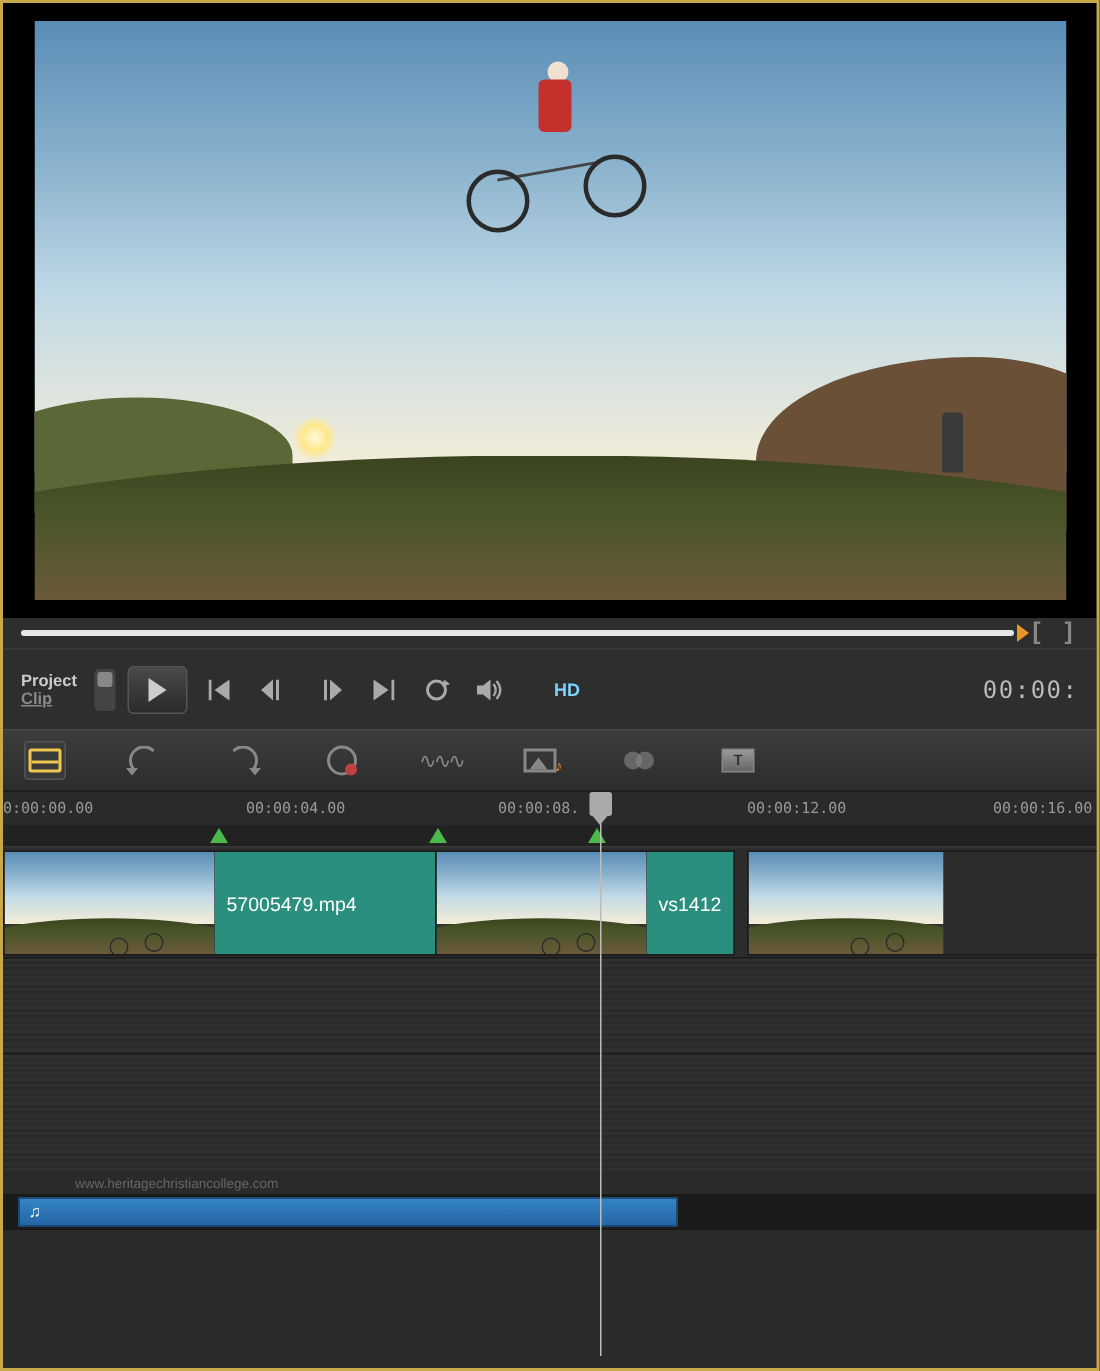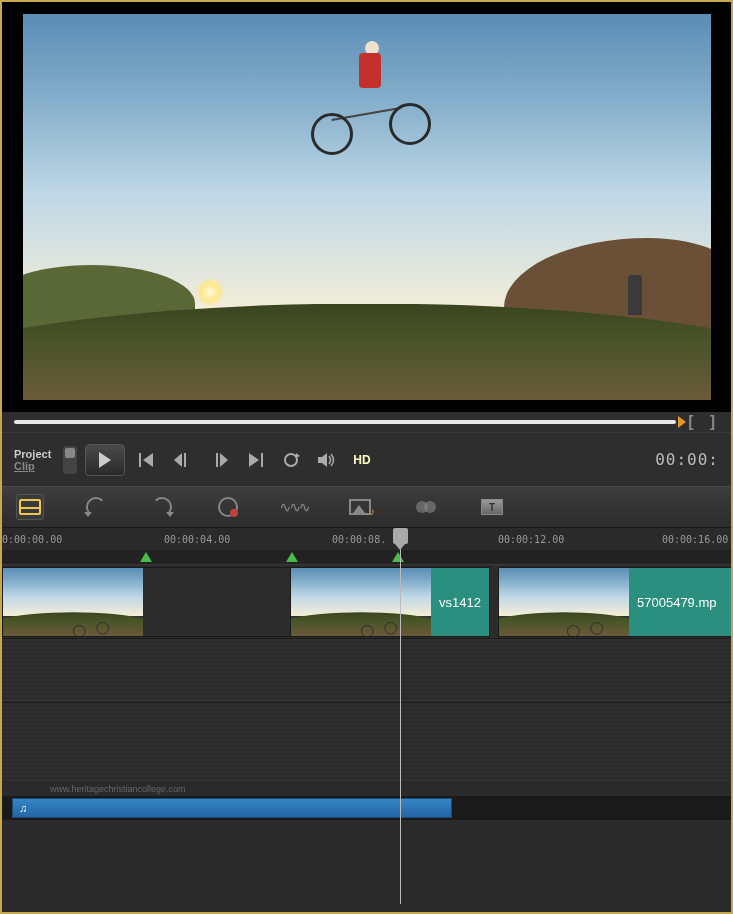--- a/index.html
+++ b/index.html
@@ -197,21 +197,21 @@
     }
     .ctrl-icon {
       width: 28px; height: 28px;
       display: flex;
       align-items: center;
       justify-content: center;
       color: #aaa;
       cursor: pointer;
       font-size: 14px;
     }
-    .hd-label { font-weight: bold; color: #fef9c3; margin-left: 4px; }
+    .hd-label { font-weight: bold; color: #7dd3fc; margin-left: 20px; }
     .timecode-display {
       margin-left: auto;
       font-family: monospace;
       font-size: 16px;
       color: #bbb;
       letter-spacing: 1px;
     }
     
     
     .toolbar-row {
@@ -605,20 +605,21 @@
   <div class="clip" style="left:0; width:290px">
     <div class="clip-thumb" style="width:140px">
       <div class="audio-badge">🔊</div>
       <div class="sky"></div>
         <div class="ground"></div>
       <div class="rider">
           <div class="wheel1"></div>
           <div class="wheel2"></div>
         </div>
     </div>
+    <div class="clip-label">57005479.mp4</div>
   </div>
   <div class="clip" style="left:288px; width:200px">
     <div class="clip-thumb" style="width:140px">
       <div class="sky"></div>
         <div class="ground"></div>
       <div class="rider">
           <div class="wheel1"></div>
           <div class="wheel2"></div>
         </div>
     </div>
@@ -627,21 +628,20 @@
   <div class="clip" style="left:496px; width:237px">
     <div class="clip-thumb" style="width:130px">
       <div class="audio-badge">🔊</div>
       <div class="sky"></div>
         <div class="ground"></div>
       <div class="rider">
           <div class="wheel1"></div>
           <div class="wheel2"></div>
         </div>
     </div>
-    <div class="clip-label">57005479.mp</div>
   </div>
 </div>
 
 <div class="empty-track"></div>
 <div class="empty-track empty-track2"></div>
 
 <div class="watermark">www.heritagechristiancollege.com</div>
 
 <div class="audio-track">
   <div class="audio-clip">

